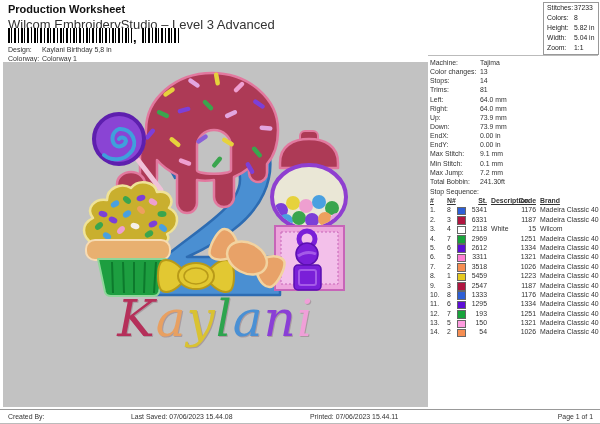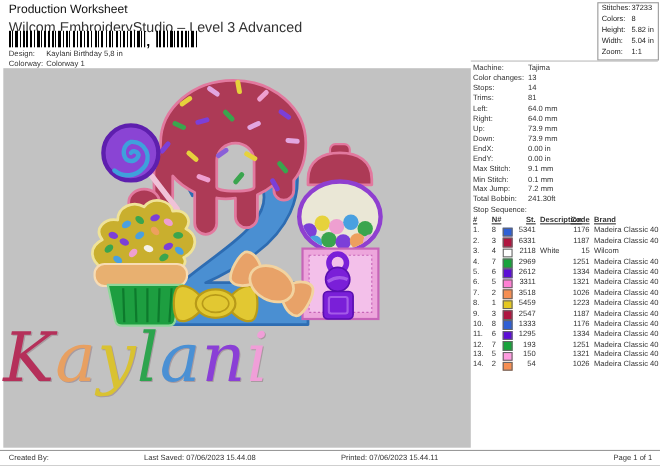--- a/index.html
+++ b/index.html
@@ -1,38 +1,38 @@
 <!DOCTYPE html>
 <html style="--canvas: #c2c2c2; --donut: #ad3a56; --donut-outline: #e2799f; --two: #4a8fd2; --two-outline: #2d6cb2; --lolli: #8a44d4; --lolli-ring: #5e1fae; --lolli-spiral: #3fa0dc; --stick: #f0c2d8; --frosting: #c9af2e; --frosting-outline: #efe398; --rim: #e8b070; --rim-outline: #f7dcb4; --cup: #1d9e40; --cup-stripe: #0d7a2c; --cup-outline: #8fd79a; --globe: #eae7d6; --globe-outline: #8f3fd0; --machine-pink: #eda6dc; --machine-pink-dark: #c765b8; --machine-panel: #f3c0ea; --dispenser: #7a1fd8; --dispenser-light: #a45ae8; --candy-yellow: #e2c832; --candy-yellow-outline: #b89a18; --candy-orange: #e8a268; --candy-orange-outline: #f2d3a0; --spr-yellow: #e6d23c; --spr-green: #3aa54e; --spr-purple: #7c3fd8; --spr-lavender: #e2a6e0; --spr-violet: #8a5fd8; --spr-pink: #ee9fd0; --spr-blue: #49a0e0; --spr-orange: #eda05e; --spr-white: #f5f0e8; --gum-magenta: #e45fb8;"><head>
 <meta charset="utf-8">
 <style>
   html,body{margin:0;padding:0;background:#fff;}
   #sheet{position:relative;width:600px;height:424px;background:#fff;overflow:hidden;
          font-family:"Liberation Sans",sans-serif;color:#222;}
   
-  #hdr-title{position:absolute;left:8px;top:3px;font-size:11px;font-weight:normal;color:#111;}
+  #hdr-title{position:absolute;left:8px;top:3px;font-size:11px;font-weight:bold;color:#111;}
   #hdr-sub{position:absolute;left:8px;top:17px;font-size:13px;color:#333;}
   .bc-seg{position:absolute;top:28px;height:15px;
     background:repeating-linear-gradient(90deg,#000 0 2px,#fff 2px 3px,#000 3px 4px,#fff 4px 6px,#000 6px 8px,#fff 8px 10px,#000 10px 11px,#fff 11px 13px);}
   #bc1{left:8px;width:124px;}
   #bc2{left:142px;width:38px;}
   #bc-comma{position:absolute;left:133px;top:30px;font-size:13px;font-weight:bold;color:#000;}
   .hdr-row{position:absolute;left:8px;font-size:7px;color:#333;}
   .hdr-row .lab{display:inline-block;width:32px;}
   #row-design{top:46px;} #row-colorway{top:55px;}
   
   #stats{position:absolute;left:543px;top:2px;width:54px;height:51px;border:1px solid #999;font-size:6.8px;}
   .st-row{position:relative;height:10px;line-height:10px;}
   .st-label{position:absolute;left:3px;}
   .st-value{position:absolute;left:30px;}
   
   #canvas{position:absolute;left:3px;top:62px;width:425px;height:345px;background:var(--canvas,#c2c2c2);}
   #design-svg{position:absolute;left:0;top:0;}
-  #name{position:absolute;left:0;top:232px;width:425px;text-align:left;
-        font-family:"DejaVu Serif",serif;font-style:italic;font-size:62px;line-height:1;
+  #name{position:absolute;left:0;top:232px;width:425px;text-align:center;
+        font-family:"DejaVu Serif",serif;font-style:italic;font-size:50px;line-height:1;
         letter-spacing:1px;text-shadow:1px 1px 0 rgba(90,40,60,.25);}
   
   #panel-rule{position:absolute;left:428px;top:55px;width:170px;height:0;border-top:1px solid #bbb;}
   #machine{position:absolute;left:430px;top:58px;width:168px;font-size:6.9px;color:#333;}
   .mi-row{position:relative;height:9.15px;line-height:9.15px;}
   .mi-label{position:absolute;left:0;}
   .mi-value{position:absolute;left:50px;}
   #stopseq{position:absolute;left:430px;top:187px;width:168px;font-size:6.9px;color:#333;}
   #ss-title{height:9px;line-height:9px;}
   .ss-row{position:relative;height:9.4px;line-height:9.4px;}

